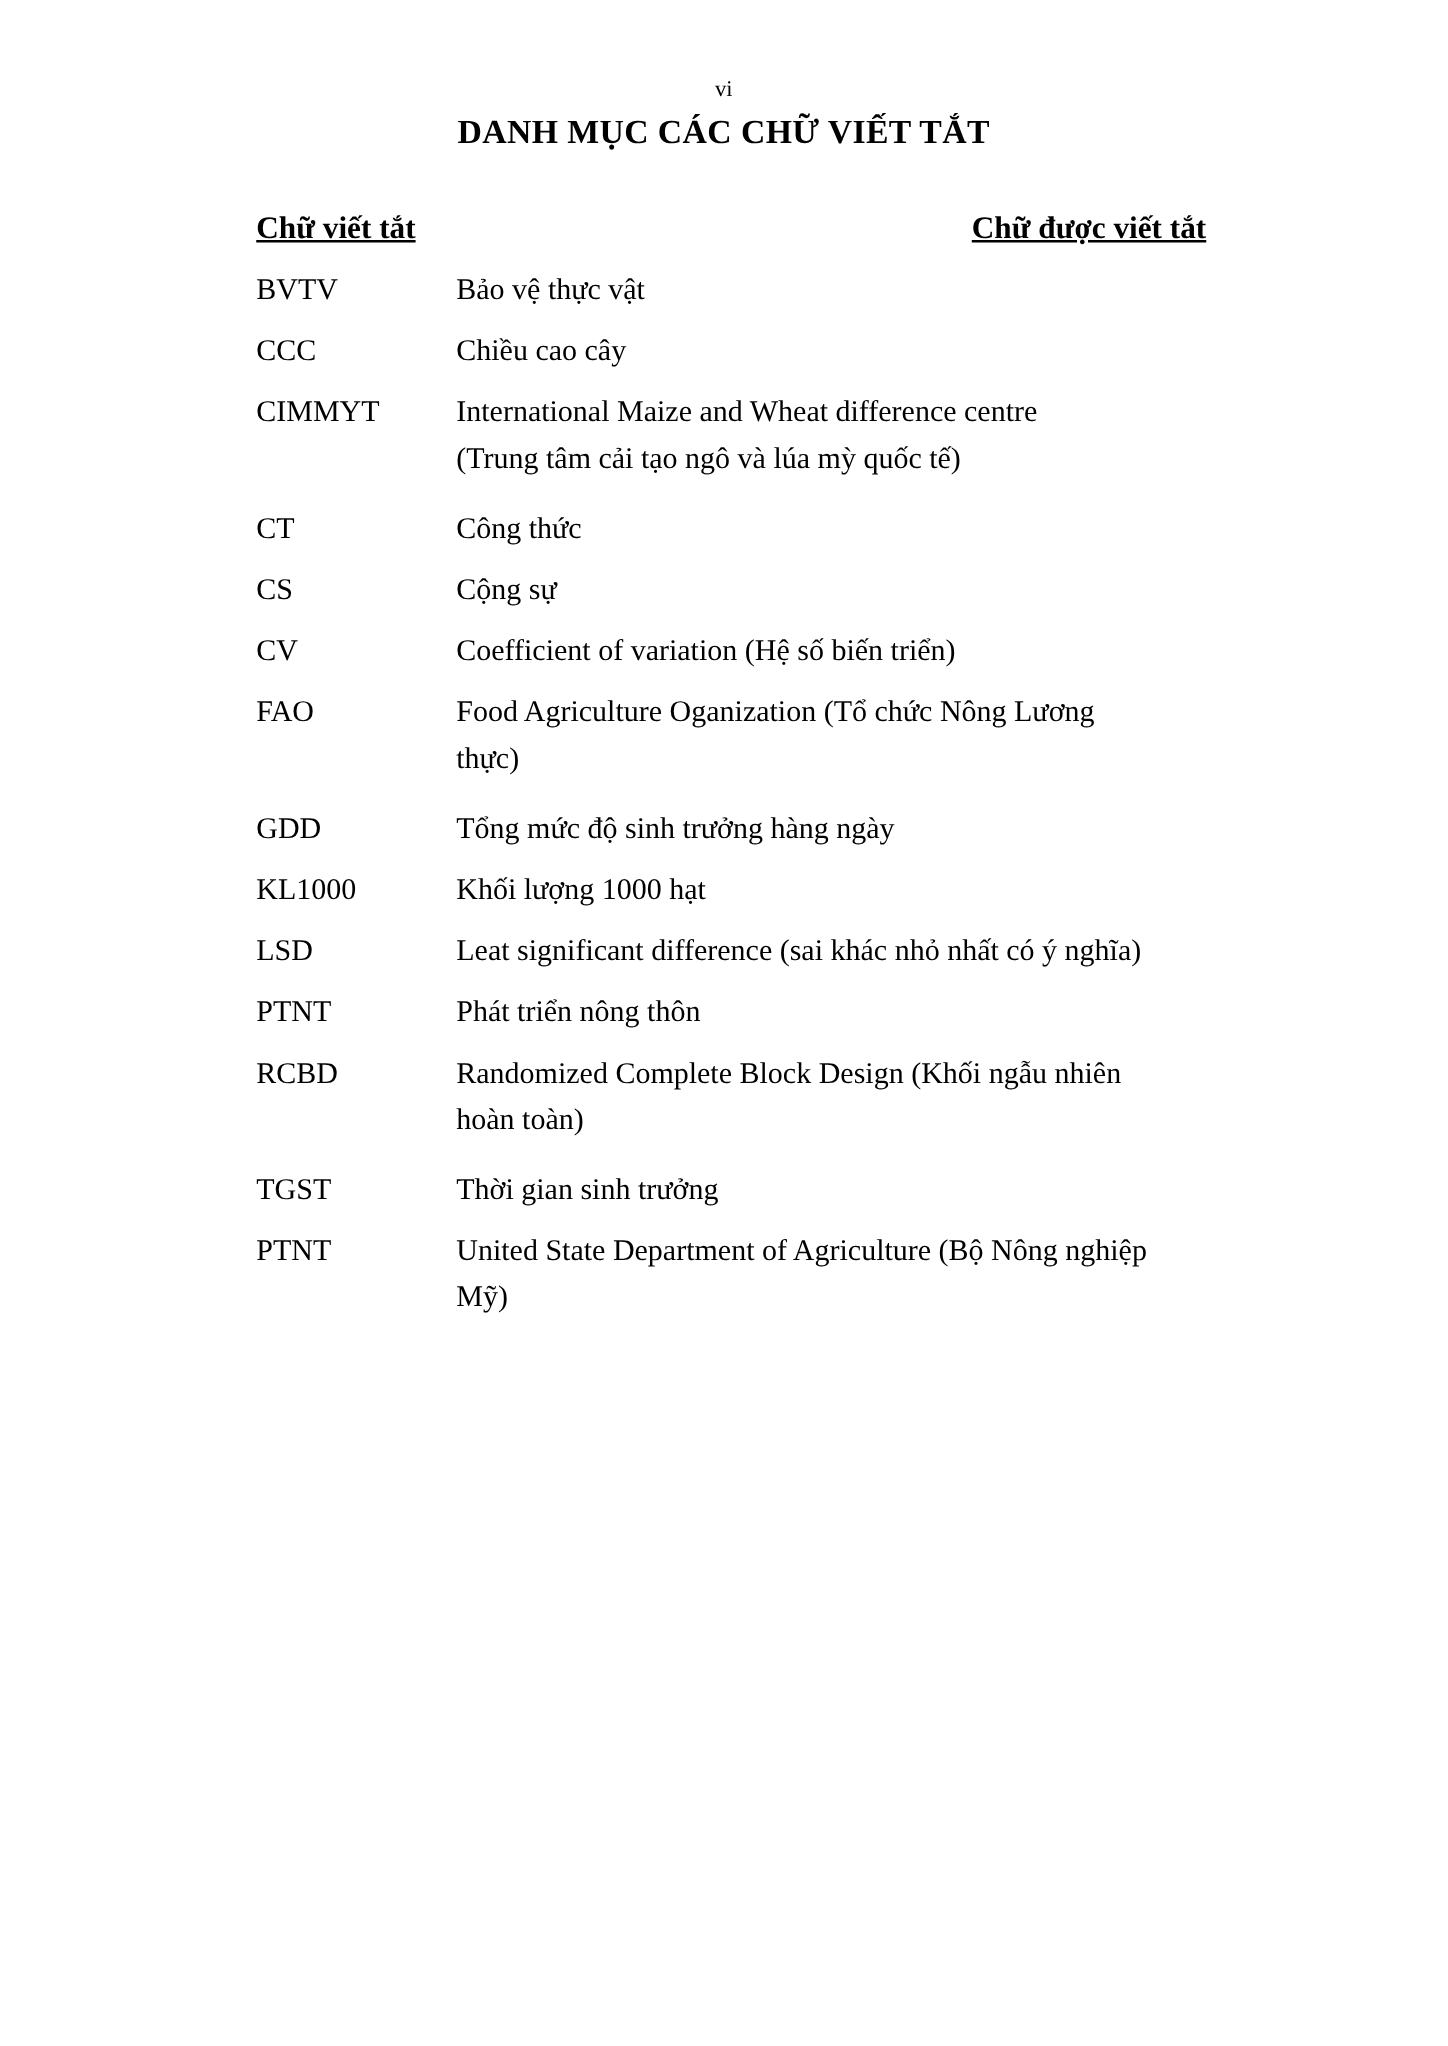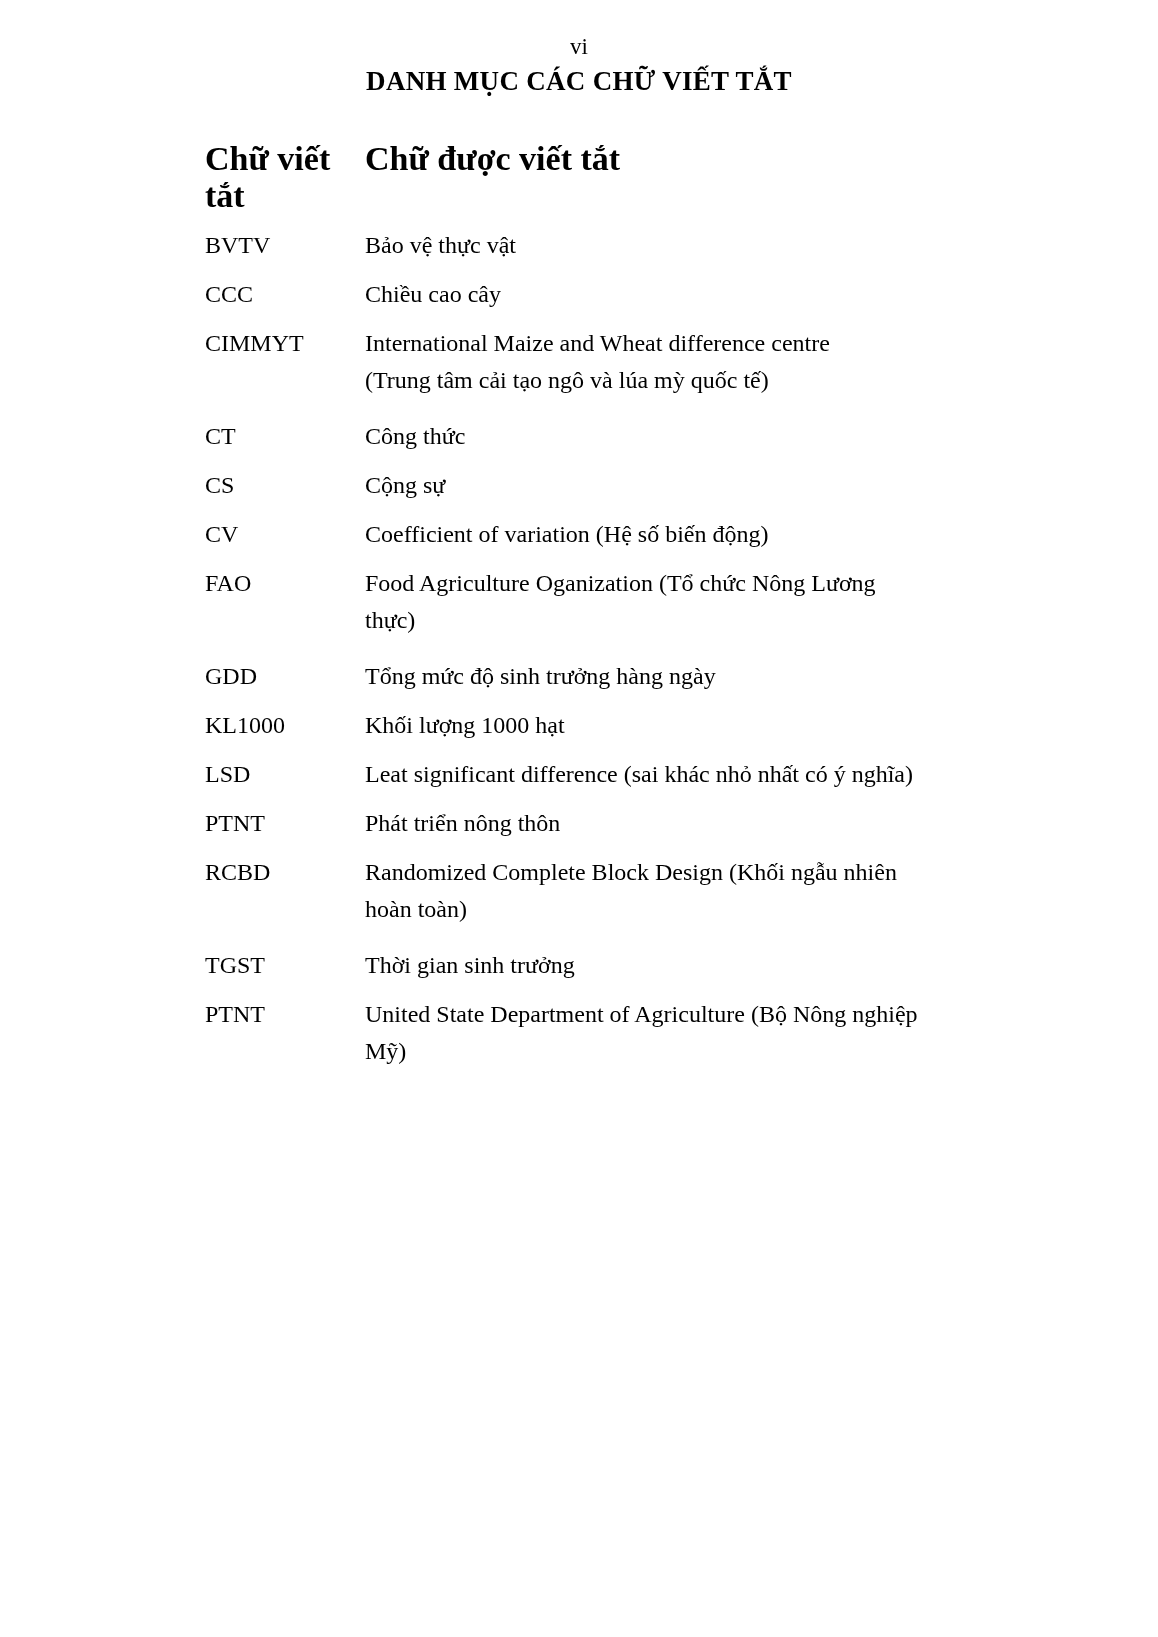--- a/index.html
+++ b/index.html
@@ -11,23 +11,23 @@
     font-family: "Liberation Serif", "DejaVu Serif", serif;
     font-size: 24px;
     color: #000000;
     overflow: hidden;
   }
   .page {
     width: 100%;
     height: 100%;
   }
   .page-number {
-    padding-top: 32px;
+    padding-top: 56px;
     text-align: center;
-    font-size: 23px;
+    font-size: 18px;
     line-height: 30px;
   }
   .doc-title {
     text-align: center;
     font-size: 27px;
     font-weight: bold;
     line-height: 38px;
     letter-spacing: 0.3px;
   }
   .abbrev-table {
@@ -36,34 +36,35 @@
     width: 810px;
   }
   .row {
     display: flex;
     align-items: flex-start;
     margin-bottom: 12px;
     line-height: 37px;
   }
   .row.header-row {
     font-weight: bold;
-    font-size: 34px;
+    font-size: 25px;
     margin-bottom: 13px;
+    text-decoration: underline;
   }
   .abbr-col {
     width: 160px;
     flex: 0 0 160px;
   }
   .def-col {
     width: 640px;
     flex: 0 0 640px;
     white-space: pre-line;
   }
   .header-row .def-col {
-    text-align: left;
+    text-align: right;
     width: 600px;
     flex: 0 0 600px;
   }
   .row.multi {
     margin-top: 7px;
     margin-bottom: 19px;
   }
 </style>
 </head>
 <body>
@@ -104,21 +105,21 @@
     <div class="def-col">Công thức</div>
   </div>
 
   <div class="row">
     <div class="abbr-col">CS</div>
     <div class="def-col">Cộng sự</div>
   </div>
 
   <div class="row">
     <div class="abbr-col">CV</div>
-    <div class="def-col">Coefficient of variation (Hệ số biến động)</div>
+    <div class="def-col">Coefficient of variation (Hệ số biến triển)</div>
   </div>
 
   <div class="row multi">
     <div class="abbr-col">FAO</div>
     <div class="def-col">Food Agriculture Oganization (Tổ chức Nông Lương
 thực)</div>
   </div>
 
   <div class="row">
     <div class="abbr-col">GDD</div>

